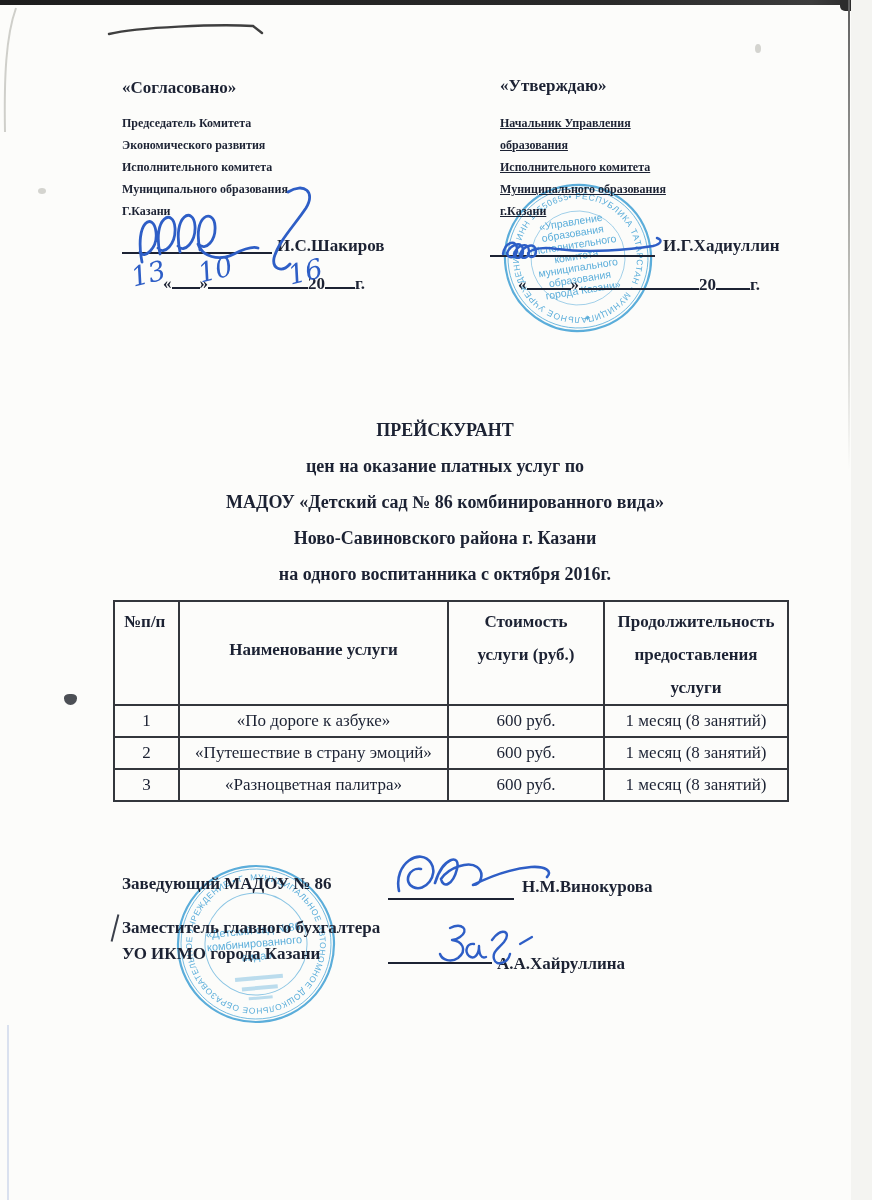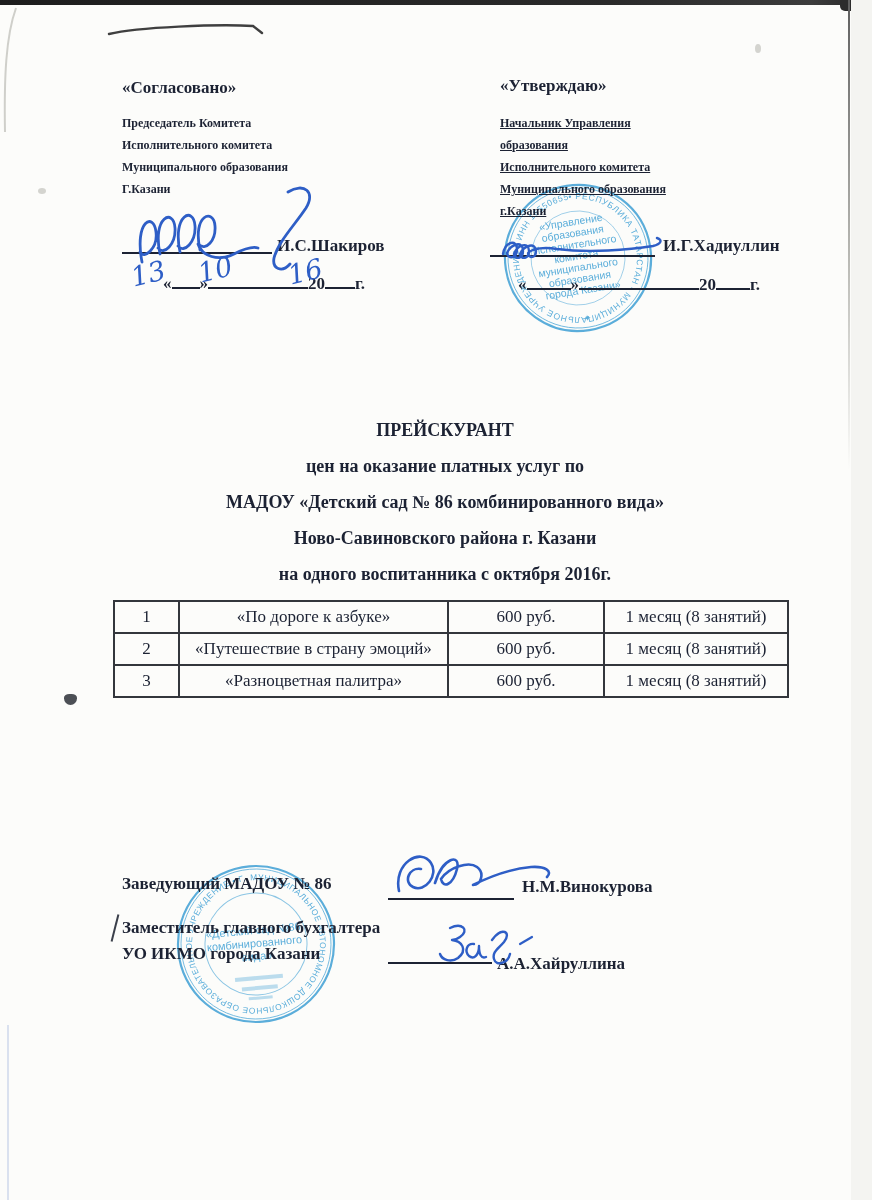--- a/index.html
+++ b/index.html
@@ -102,20 +102,21 @@
     <g stroke="#45a3d6" opacity=".4">
       <line x1="68" y1="126" x2="116" y2="126" stroke-width="4"></line>
       <line x1="74" y1="136" x2="110" y2="136" stroke-width="4"></line>
       <line x1="80" y1="146" x2="104" y2="146" stroke-width="3"></line>
     </g>
   </svg>
 
   <div class="blk-label z2" style="left:122px;top:78px;">«Согласовано»</div>
   <div class="blk z2" style="left:122px;top:112px;">
     <div>Председатель Комитета</div>
+    <div>Экономического развития</div>
     <div>Исполнительного комитета</div>
     <div>Муниципального образования</div>
     <div>Г.Казани</div>
   </div>
   <svg class="z3" style="position:absolute;left:128px;top:182px;" width="240" height="100" viewBox="0 0 240 100">
     <path class="penpath" stroke-width="2.8" d="M14,80 C6,38 26,30 28,50 C30,66 16,78 12,70 M32,72 C24,34 46,26 47,46 C48,62 36,74 30,66 M52,70 C44,32 66,24 67,44 C68,60 56,72 50,64 M72,68 C64,32 86,26 87,44 C88,58 78,70 70,62 C74,74 90,80 106,72 C116,67 124,64 130,66"></path>
     <path class="penpath" stroke-width="2.8" d="M160,10 C176,0 188,10 178,26 C166,44 150,60 146,76 C144,87 154,91 162,82"></path>
   </svg>
   <div class="sig-line z2" style="left:122px;top:252px;width:150px;"></div>
   <div class="signer z2" style="left:277px;top:236px;">И.С.Шакиров</div>
@@ -152,20 +153,33 @@
   </div>
 
   <table class="price z2">
     <colgroup>
         <col style="width:65px">
         <col style="width:269px">
         <col style="width:156px">
         <col style="width:184px">
       </colgroup>
     <tbody>
+        <tr>
+      <td class="th th-num" style="height:88px;">№п/п</td>
+      <td class="th th-name">Наименование услуги</td>
+      <td class="th">
+        <div>Стоимость</div>
+        <div>услуги (руб.)</div>
+      </td>
+      <td class="th">
+        <div>Продолжительность</div>
+        <div>предоставления</div>
+        <div>услуги</div>
+      </td>
+    </tr>
     <tr>
       <td class="cell">1</td>
       <td class="cell">«По дороге к азбуке»</td>
       <td class="cell">600 руб.</td>
       <td class="cell">1 месяц (8 занятий)</td>
     </tr>
     <tr>
       <td class="cell">2</td>
       <td class="cell">«Путешествие в страну эмоций»</td>
       <td class="cell">600 руб.</td>

